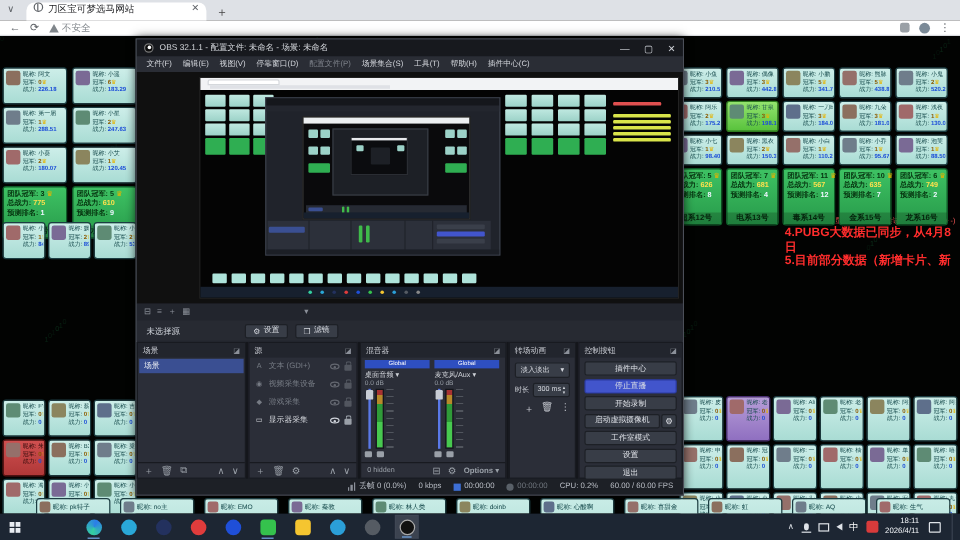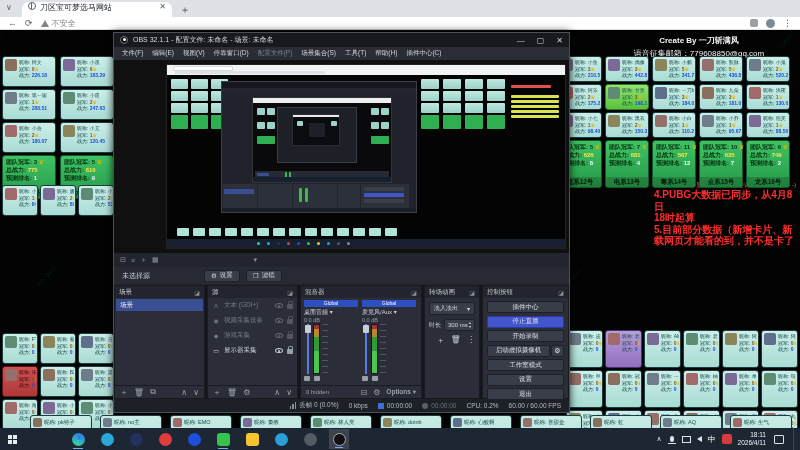--- a/index.html
+++ b/index.html
@@ -279,31 +279,25 @@
         <span class="mx-glyph" style="left: 459px; top: 173px; opacity: 0.14;">1</span>
         <span class="mx-glyph" style="left: 670px; top: 330px; opacity: 0.15;">0</span>
         <span class="mx-glyph" style="left: 89px; top: 95px; opacity: 0.16;">1</span>
         <span class="mx-glyph" style="left: 300px; top: 252px; opacity: 0.05;">0</span>
         <span class="mx-glyph" style="left: 511px; top: 17px; opacity: 0.06;">1</span>
         <span class="mx-glyph" style="left: 722px; top: 174px; opacity: 0.07;">0</span>
         <span class="mx-glyph" style="left: 141px; top: 331px; opacity: 0.08;">1</span>
         <span class="mx-glyph" style="left: 352px; top: 96px; opacity: 0.09;">0</span>
         <span class="mx-glyph" style="left: 563px; top: 253px; opacity: 0.1;">1</span>
       </div>
-    <div class="credit">
-      <div class="credit-l1">Create By 一刀斩满风</div>
-      <div class="credit-l2">语音征集邮箱：779608850@qq.com</div>
-    </div>
     <div class="ann">
       <div class="ann-hint">如果屏幕分辨率显示不全，可以尝试缩放显示(Ctrl + -)</div>
       <div id="ann-lines">
           <div class="ann-line">4.PUBG大数据已同步，从4月8日</div>
-          <div class="ann-line">18时起算</div>
           <div class="ann-line">5.目前部分数据（新增卡片、新</div>
-          <div class="ann-line">载网页才能看的到，并不是卡了</div>
         </div>
     </div>
     <div id="left-cols">
         <div class="team-col" style="left: 2px; top: 26px;">
           <div class="pcard" style="width: 54px; height: 31px;">
             <div class="ava" style="width: 12px; height: 12px; background: rgb(139, 111, 94);"></div>
             <div class="plines">
               <div class="pline">昵称: 阿文</div>
               <div class="pline">冠军: <span class="pv-champ">0</span><span class="crown">♛</span></div>
               <div class="pline">战力: <span class="pv-power">226.18</span></div>

